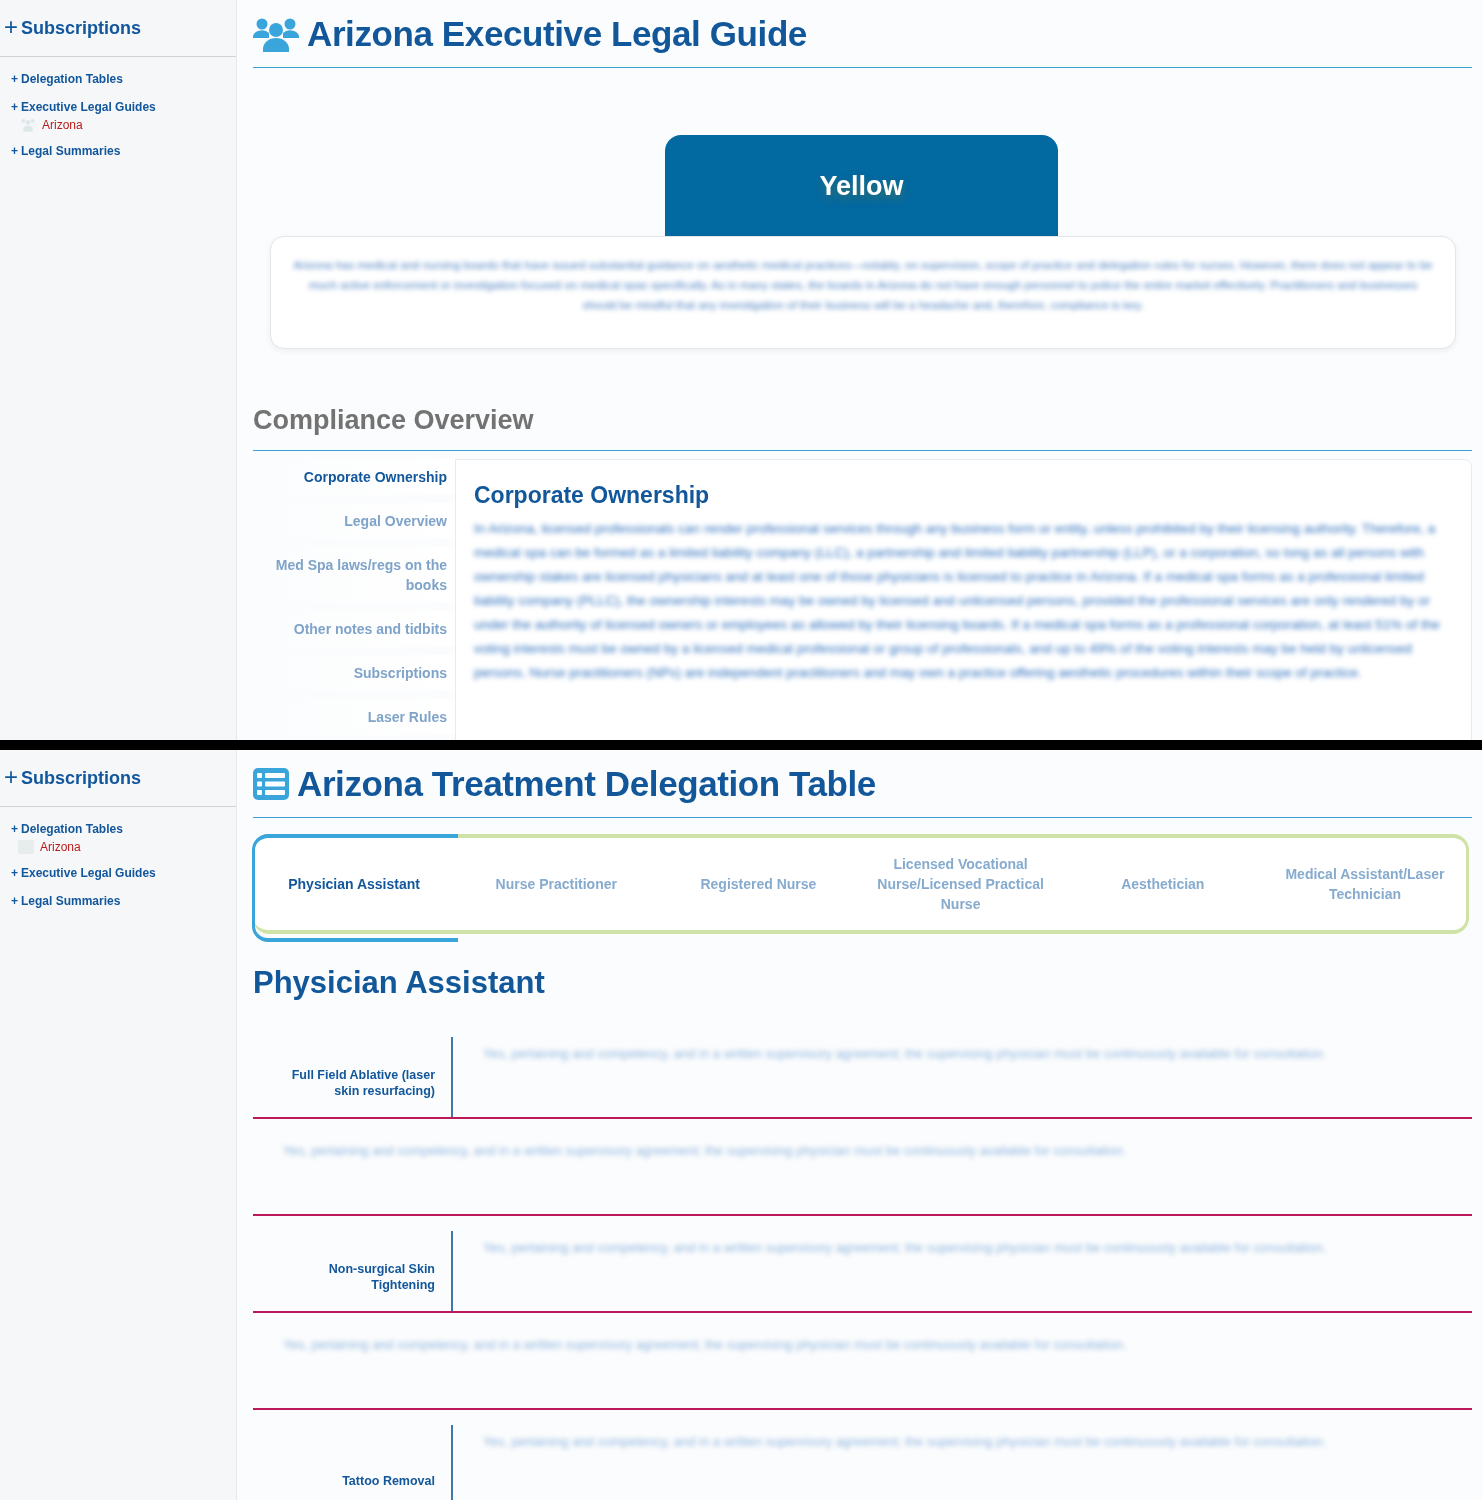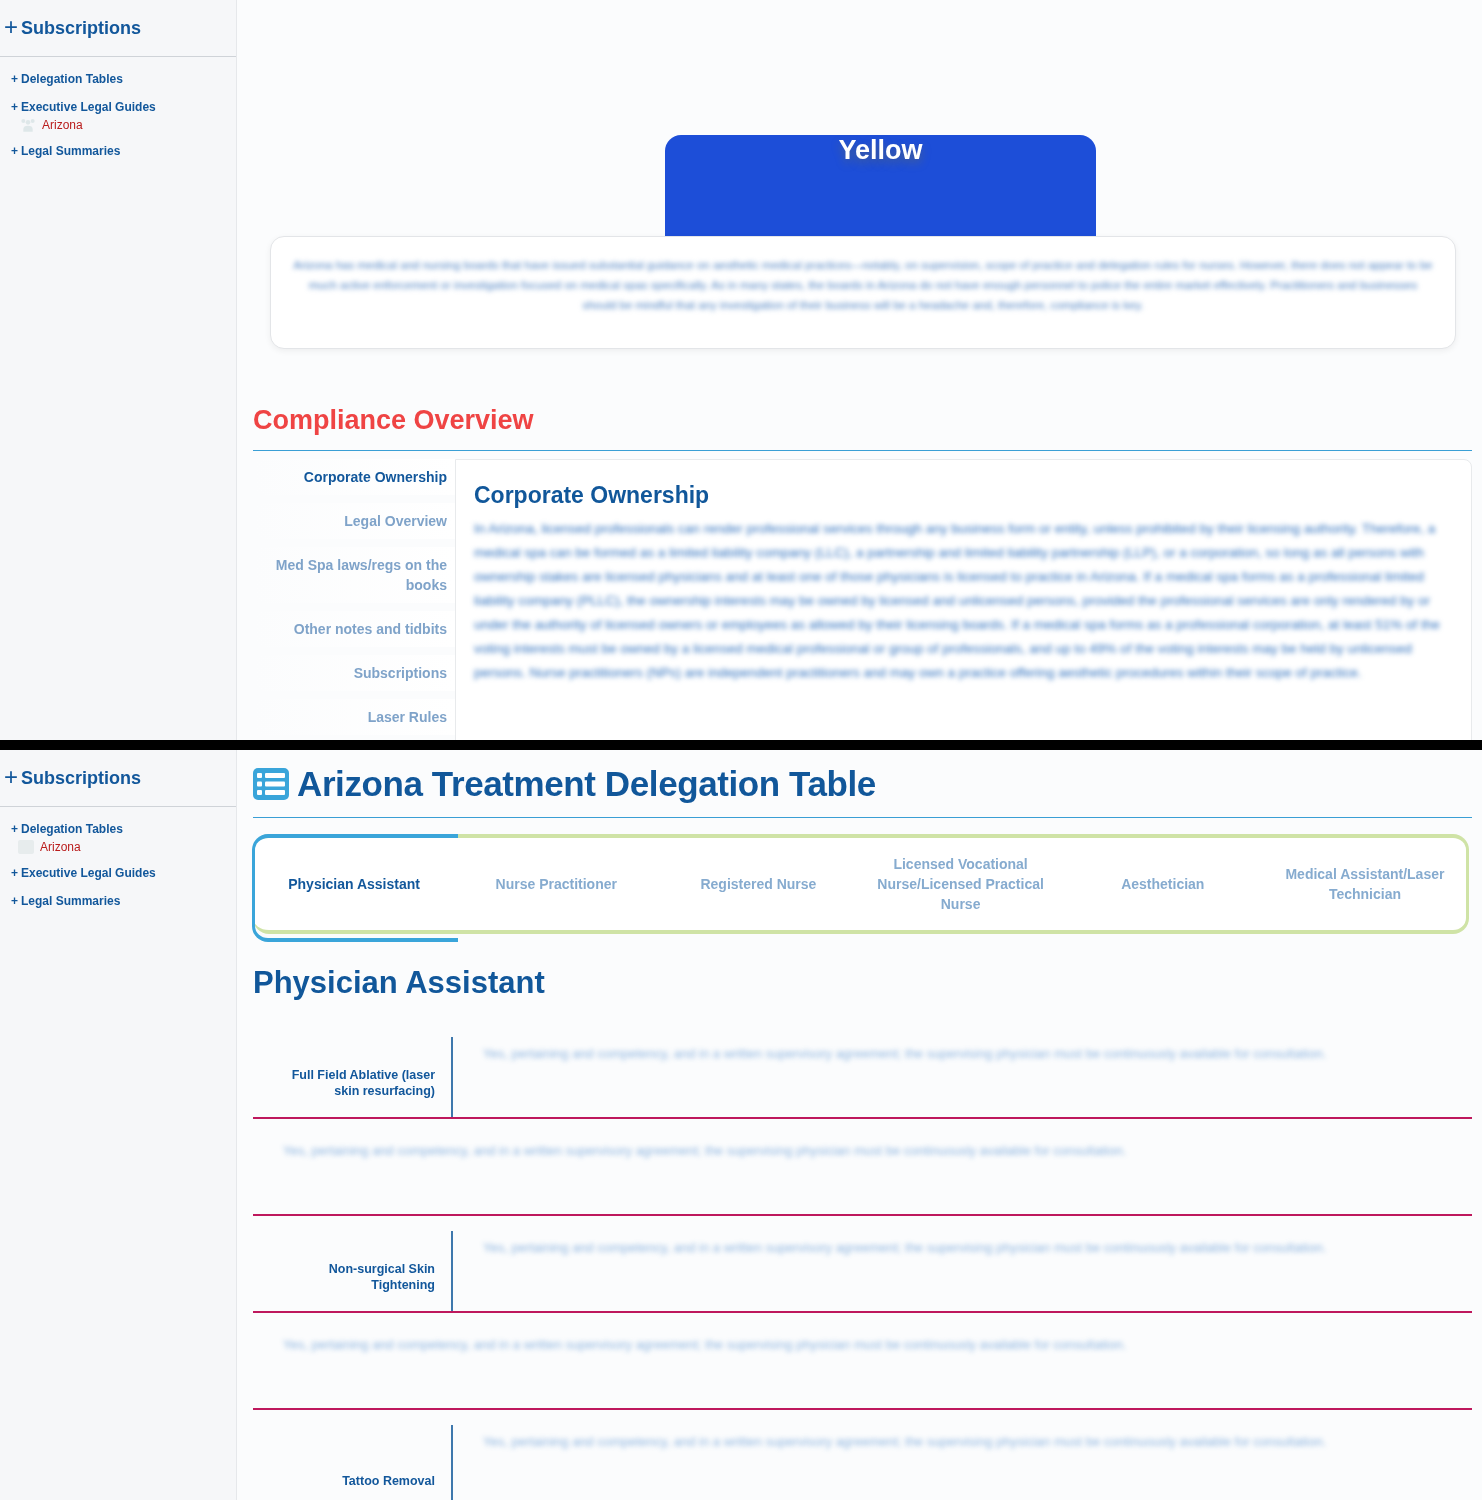--- a/index.html
+++ b/index.html
@@ -19,27 +19,27 @@
     .sb-item .plus { margin-right: 3px; }
     .sb-sub { display: flex; align-items: center; font-size: 12px; color: #b91c1c; height: 20px; padding-left: 20px; margin-top: -6px; margin-bottom: 2px; cursor: pointer; }
     .sb-sub .sub-icon { width: 16px; height: 14px; margin-right: 6px; opacity: .25; }
 
     
     .main { position: absolute; left: 253px; top: 0; right: 10px; height: 100%; }
     .page-title { display: flex; align-items: center; height: 68px; border-bottom: 1px solid #3a9fd5; font-size: 35px; font-weight: bold; color: #11579a; letter-spacing: -0.4px; }
     .page-title .t-icon { margin-right: 8px; display: inline-flex; }
 
     
-    .badge-wrap { position: absolute; left: 412px; top: 135px; width: 431px; height: 102px; background: #1d4ed8; border-radius: 16px 16px 0 0; display: flex; justify-content: center; }
+    .badge-wrap { position: absolute; left: 412px; top: 135px; width: 393px; height: 102px; background: #0369a1; border-radius: 16px 16px 0 0; display: flex; align-items: center; justify-content: center; }
     .badge-text { color: #fff; font-size: 27px; font-weight: bold; text-shadow: 0 4px 10px rgba(150,130,0,.35); }
 
     .summary-card { position: absolute; left: 17px; top: 236px; width: 1186px; height: 113px; background: #fff; border: 1px solid #e3e5e8; border-radius: 14px; box-shadow: 0 2px 6px rgba(0,0,0,.06); padding: 18px 20px; text-align: center; }
     .blurred { color: #4a7fc0; filter: blur(2.6px); font-size: 11.5px; line-height: 20px; }
 
-    .section-title { position: absolute; left: 0; top: 405px; width: 1219px; height: 46px; border-bottom: 1px solid #3a9fd5; font-size: 27px; font-weight: bold; color: #ef4444; }
+    .section-title { position: absolute; left: 0; top: 405px; width: 1219px; height: 46px; border-bottom: 1px solid #3a9fd5; font-size: 27px; font-weight: bold; color: #737373; }
     .tabs-v { position: absolute; left: 0; top: 459px; width: 202px; }
     .tab-v { background: #fff; border-radius: 12px 0 0 12px; margin-bottom: 8px; text-align: right; padding: 8px 8px; font-size: 14px; font-weight: bold; color: #7fa3c9; cursor: pointer; line-height: 20px; min-height: 36px; display: flex; align-items: center; justify-content: flex-end; background: linear-gradient(90deg, #fbfcfd, #fff); }
     .tab-v.active { color: #12579b; }
     .tab-v.two { min-height: 56px; }
     .content-panel { position: absolute; left: 202px; top: 459px; width: 1017px; height: 300px; background: #fff; border: 1px solid #e8eaec; border-radius: 0 8px 0 0; padding: 22px 18px; }
     .content-panel h2 { font-size: 23px; font-weight: bold; color: #11579a; margin-bottom: 8px; }
     .content-panel .blurred { font-size: 13.5px; line-height: 24px; color: #2d6fbd; }
 
     
     .prof-tabs { position: absolute; left: 0; top: 84px; width: 1216px; height: 100px; border-radius: 16px; border-top: 4px solid #cfe3a6; border-bottom: 4px solid #cfe3a6; border-right: 3px solid #cfe3a6; background: #fff; display: flex; }
@@ -84,20 +84,33 @@
         <span>Arizona</span>
       </div>
       <div class="sb-item">
         <span class="plus">+</span>
         <span>Legal Summaries</span>
       </div>
     </div>
   </aside>
 
   <main class="main">
+    <h1 class="page-title">
+      <span class="t-icon">
+        <svg width="46" height="36" viewBox="0 0 46 36">
+          <circle cx="9" cy="8" r="5.5" fill="#3aa5da"></circle>
+          <circle cx="37" cy="8" r="5.5" fill="#3aa5da"></circle>
+          <path d="M0 22a9 7 0 0 1 16 -5 l0 5z" fill="#3aa5da"></path>
+          <path d="M46 22a9 7 0 0 0 -16 -5 l0 5z" fill="#3aa5da"></path>
+          <circle cx="23" cy="14" r="7" fill="#3aa5da"></circle>
+          <path d="M10 36v-3a13 11 0 0 1 26 0v3z" fill="#3aa5da"></path>
+        </svg>
+      </span>
+      <span>Arizona Executive Legal Guide</span>
+    </h1>
 
     <div class="badge-wrap">
       <span class="badge-text">Yellow</span>
     </div>
 
     <div class="summary-card">
       <p class="blurred">Arizona has medical and nursing boards that have issued substantial guidance on aesthetic medical practices—notably, on supervision, scope of practice and delegation rules for nurses. However, there does not appear to be much active enforcement or investigation focused on medical spas specifically. As in many states, the boards in Arizona do not have enough personnel to police the entire market effectively. Practitioners and businesses should be mindful that any investigation of their business will be a headache and, therefore, compliance is key.</p>
     </div>
 
     <h2 class="section-title">Compliance Overview</h2>

